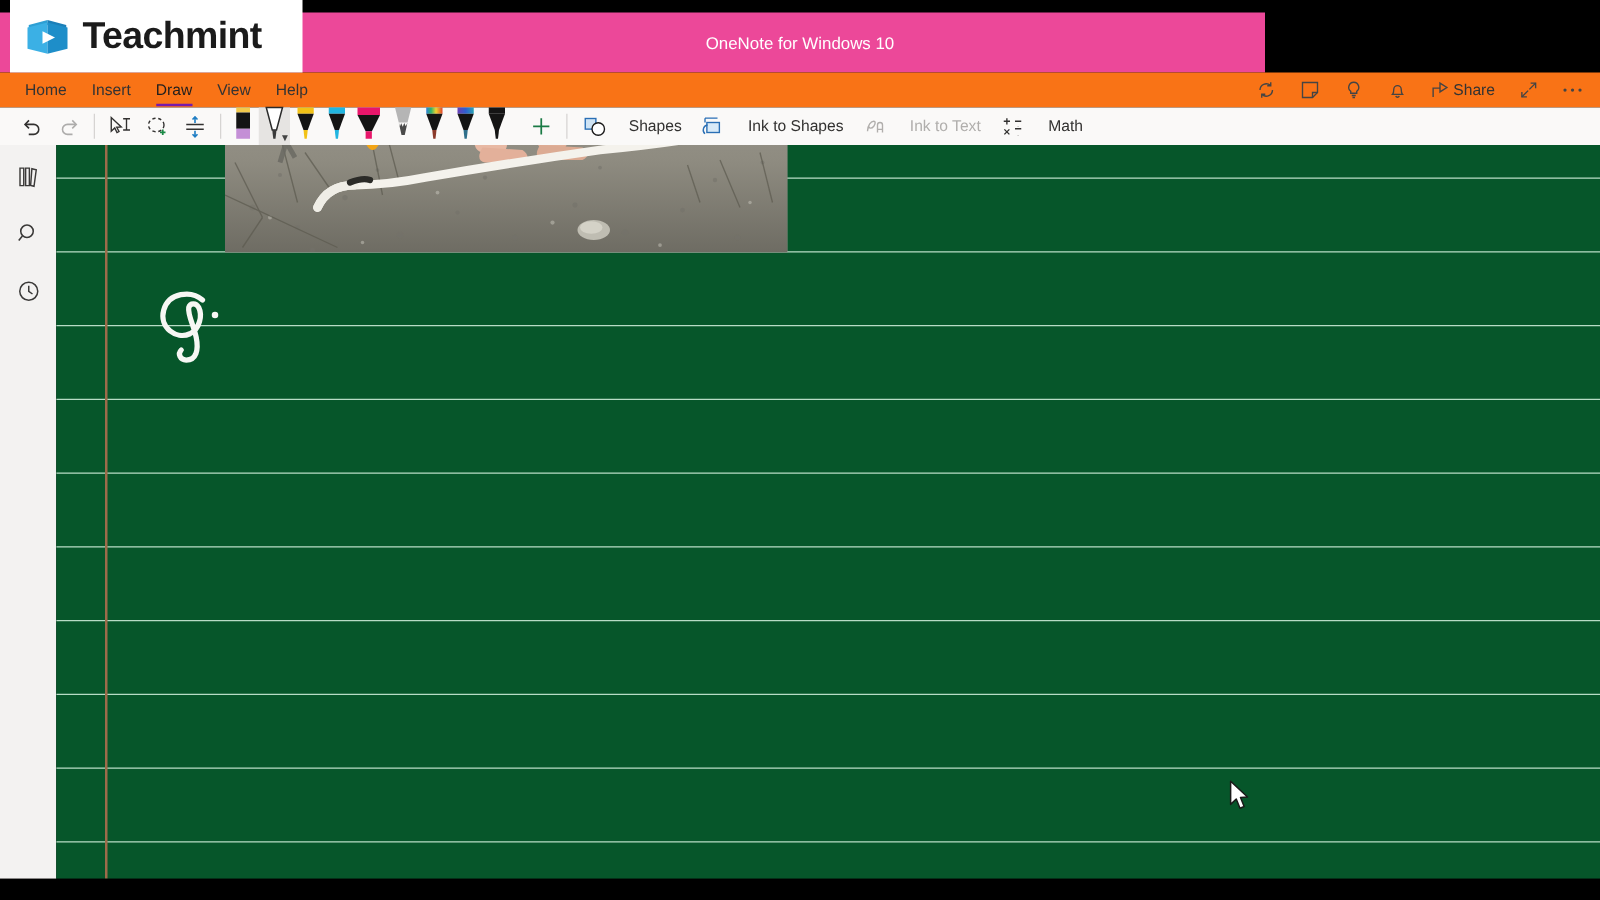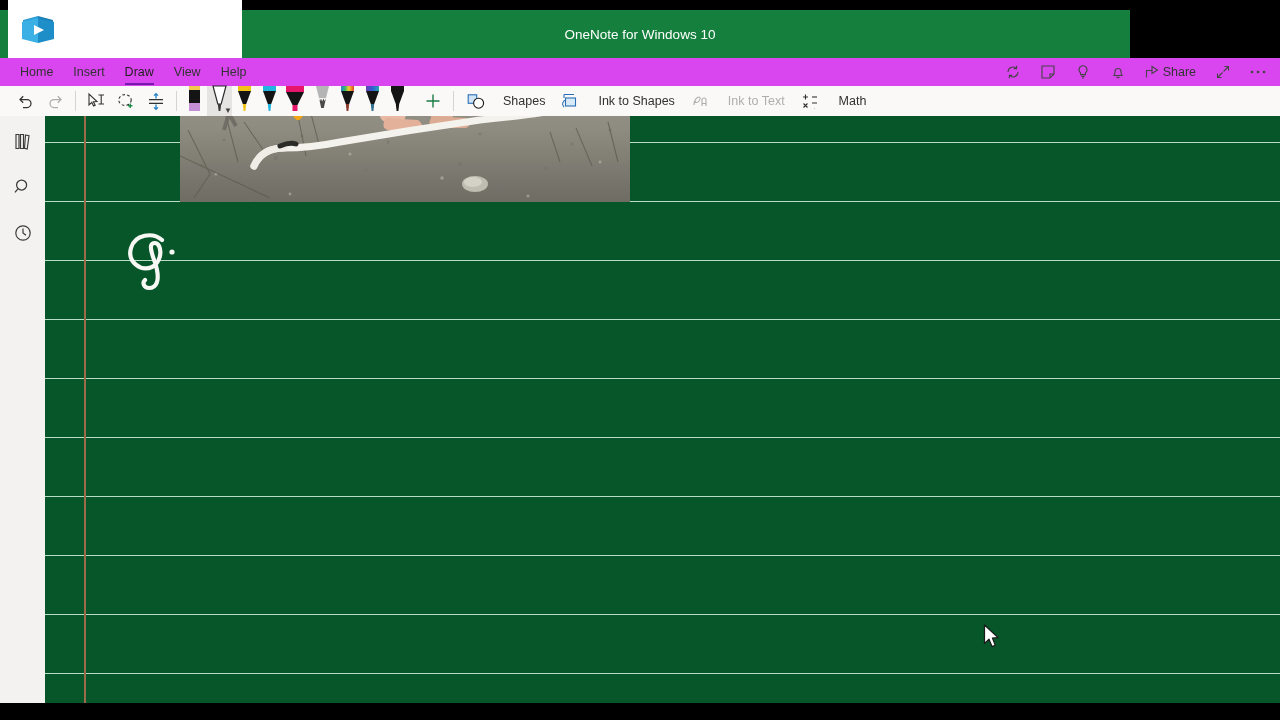--- a/index.html
+++ b/index.html
@@ -6,22 +6,22 @@
   html, body {
     width: 1280px; height: 720px;
     background: #000;
     font-family: "Liberation Sans", sans-serif;
     overflow: hidden;
   }
   #app { position: relative; width: 1280px; height: 720px; background:#000; }
 
   
   .titlebar {
-    position:absolute; left:0; top:10px; width:1130px; height:48px;
-    background:#15803d;
+    position:absolute; left:0; top:10px; width:1012px; height:48px;
+    background:#ec4899;
     display:flex; align-items:center;text-align:right;
   }
   .brand {
     position:absolute; left:8px; top:0px; width:234px; height:58px;
     background:#ffffff; display:flex; align-items:center; gap:8px;
     padding-left:10px; z-index:5;
   }
   .brand-logo { width:40px; height:40px; position:relative; flex:0 0 auto; }
   .brand-name { font-size:30px; font-weight:bold; color:#1b1b1b; letter-spacing:-0.5px; }
 
@@ -37,21 +37,21 @@
   .acct-name { padding-right:24px; }
   .tb-sep { width:1px; height:18px; background:#cba7dd; margin-right:18px; }
   .wbtn {
     width:46px; height:48px; display:flex; align-items:center; justify-content:center;
     color:#fff;
   }
 
   
   .ribbon {
     position:absolute; left:0; top:58px; width:1280px; height:28px;
-    background:#d946ef;
+    background:#f97316;
     display:flex; align-items:center;
   }
   .tabs { display:flex; align-items:center; margin-left:0px; }
   .tab {
     font-size:12.5px; color:#333; padding:0 10px; height:28px;
     display:flex; align-items:center; position:relative; white-space:nowrap;
   }
   .tab.active { color:#201f1e;text-align:right; }
   .tab.active::after {
     content:""; position:absolute; left:10px; right:10px; bottom:1px;
@@ -146,20 +146,21 @@
   <div class="brand">
     <div class="brand-logo">
       <svg width="40" height="40" viewBox="0 0 40 40">
         <path d="M20 7 L5 11 L5 15 L20 11 Z" fill="#2e9fd4"></path>
         <path d="M20 7 L35 11 L35 15 L20 11 Z" fill="#1b7fb8"></path>
         <path d="M4 13 L20 9 L20 34 L4 30 Z" fill="#3bb0e5"></path>
         <path d="M36 13 L20 9 L20 34 L36 30 Z" fill="#1e8ec9"></path>
         <path d="M16 16 L26 21 L16 26 Z" fill="#ffffff"></path>
       </svg>
     </div>
+    <div class="brand-name">Teachmint</div>
   </div>
 
   <div class="ribbon">
     <div class="tabs" style="margin-left:10px;">
       <div class="tab">
           <span>Home</span>
         </div>
       <div class="tab">
           <span>Insert</span>
         </div>

